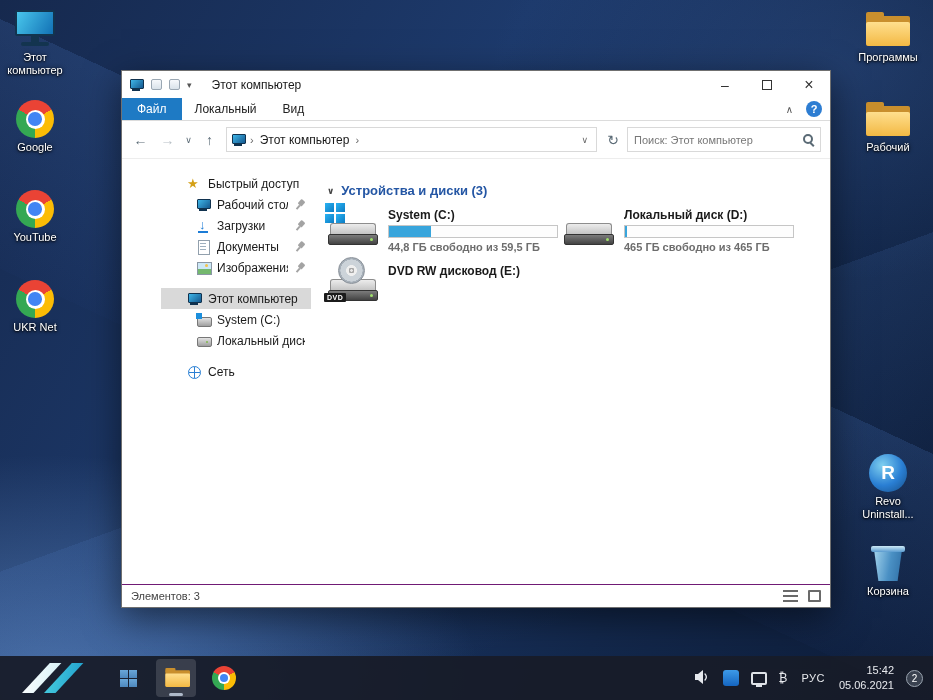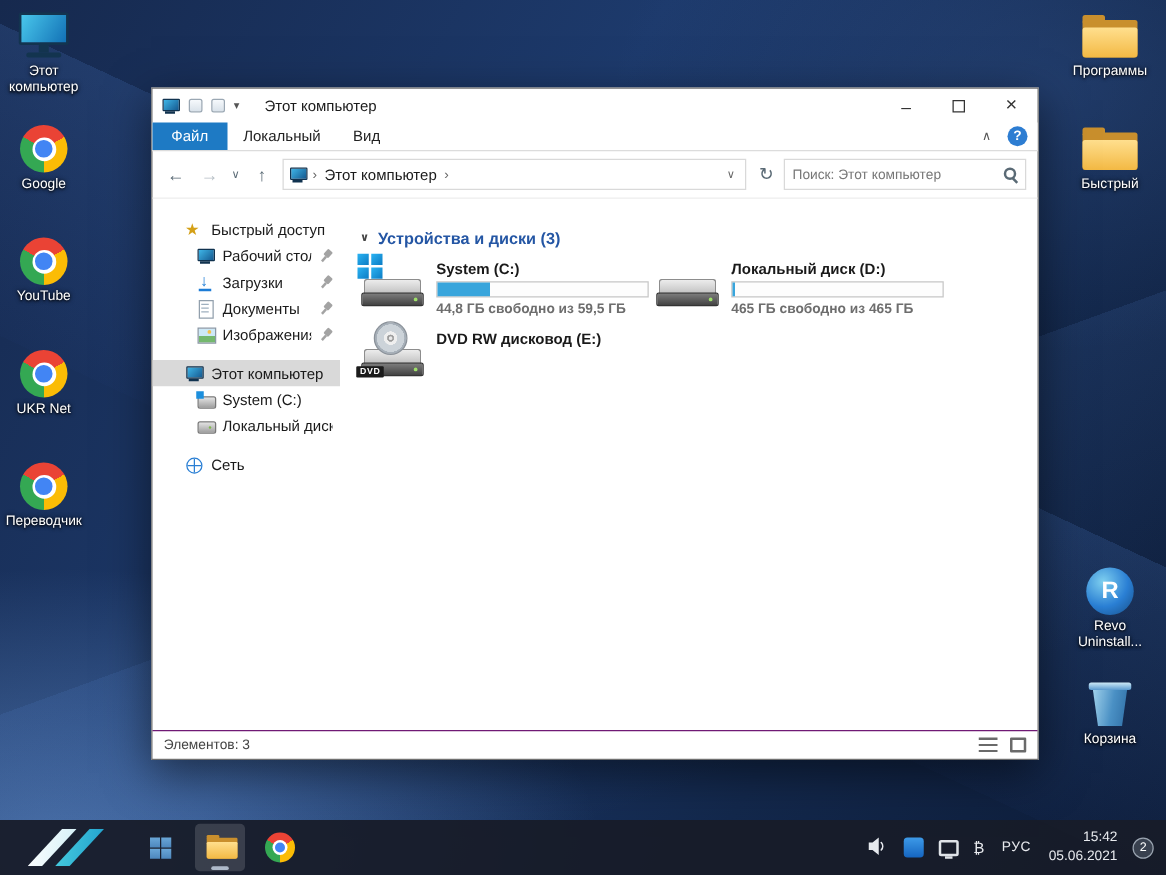--- a/index.html
+++ b/index.html
@@ -76,21 +76,21 @@
   .addr .sep { color:#666; font-size:11px; }
   .addr-drop { margin-left:auto; color:#666; font-size:9px; padding:0 4px; }
   .refresh-btn { width:24px; height:25px; display:flex; align-items:center; justify-content:center; color:#5a6a75; font-size:14px; }
   .searchbox { width:194px; height:25px; border:1px solid #d9d9d9; display:flex; align-items:center; padding:0 4px 0 6px; background:#fff; }
   .searchbox input { flex:1; border:none; outline:none; font-size:11px; color:#444; font-family:inherit; min-width:0; }
   .searchbox input::placeholder { color:#777; }
   .magnifier { position:relative; width:14px; height:14px; flex:none; }
   .magnifier::before { content:''; position:absolute; left:1px; top:1px; width:6px; height:6px; border:2px solid #5a6a75; border-radius:50%; }
   .magnifier::after { content:''; position:absolute; left:9px; top:9px; width:5px; height:2px; background:#5a6a75; transform:rotate(45deg); transform-origin:0 0; }
 
-  .body { flex:1; display:flex; min-height:0; }
+  .body { flex:1; display:flex; min-height:0;padding-left:39px; }
   .sidebar { width:150px; flex:none; padding-top:14px; overflow:hidden; }
   .side-item { height:21px; display:flex; align-items:center; gap:6px; padding-right:6px; white-space:nowrap; }
   .side-item .lbl { flex:1; overflow:hidden; font-size:12px; color:#1a1a1a; }
   .side-item.lvl0 { padding-left:26px; }
   .side-item.lvl1 { padding-left:35px; }
   .side-item.selected { background:#d9d9d9; }
   .side-gap { height:10px; }
 
   .mi { display:inline-block; width:15px; height:14px; position:relative; flex:none; }
   .mi-star::before { content:'★'; position:absolute; left:0; top:-1px; font-size:13px; color:#d4a017; }
@@ -207,43 +207,37 @@
         <div class="icon-chrome"></div>
       </div>
     <div class="dicon-label">Google</div>
   </div>
   <div class="dicon" style="left:3px;top:274px">
     <div class="dicon-art">
         <div class="icon-chrome"></div>
       </div>
     <div class="dicon-label">UKR Net</div>
   </div>
-  <div class="dicon" style="left:3px;top:364px">
-    <div class="dicon-art">
-        <div class="icon-chrome"></div>
-      </div>
-    <div class="dicon-label">Переводчик</div>
-  </div>
   <div class="dicon" style="left:856px;top:4px">
     <div class="dicon-art">
         <div class="icon-folder">
           <div class="back"></div>
           <div class="front"></div>
         </div>
       </div>
     <div class="dicon-label">Программы</div>
   </div>
   <div class="dicon" style="left:856px;top:94px">
     <div class="dicon-art">
         <div class="icon-folder">
           <div class="back"></div>
           <div class="front"></div>
         </div>
       </div>
-    <div class="dicon-label">Быстрый</div>
+    <div class="dicon-label">Рабочий</div>
   </div>
   <div class="dicon" style="left:856px;top:448px">
     <div class="dicon-art">
         <div class="icon-revo"></div>
       </div>
     <div class="dicon-label">Revo Uninstall...</div>
   </div>
   <div class="dicon" style="left:856px;top:538px">
     <div class="dicon-art">
         <div class="icon-recycle">

